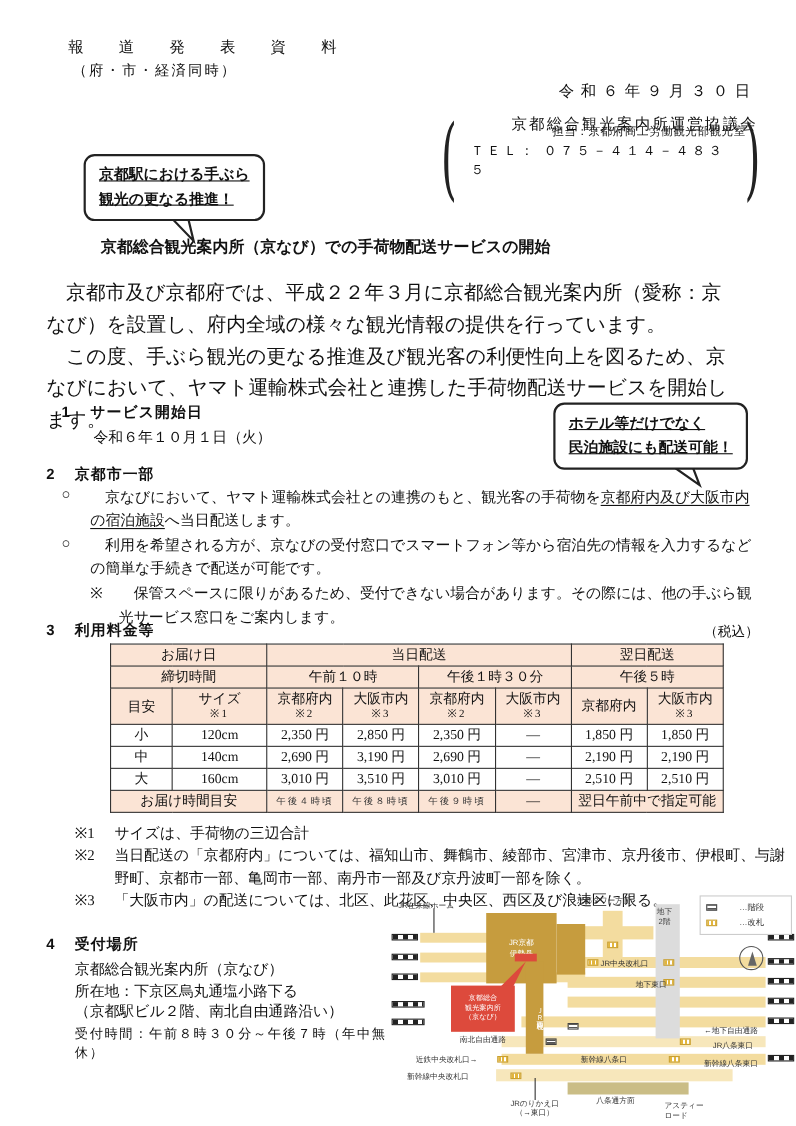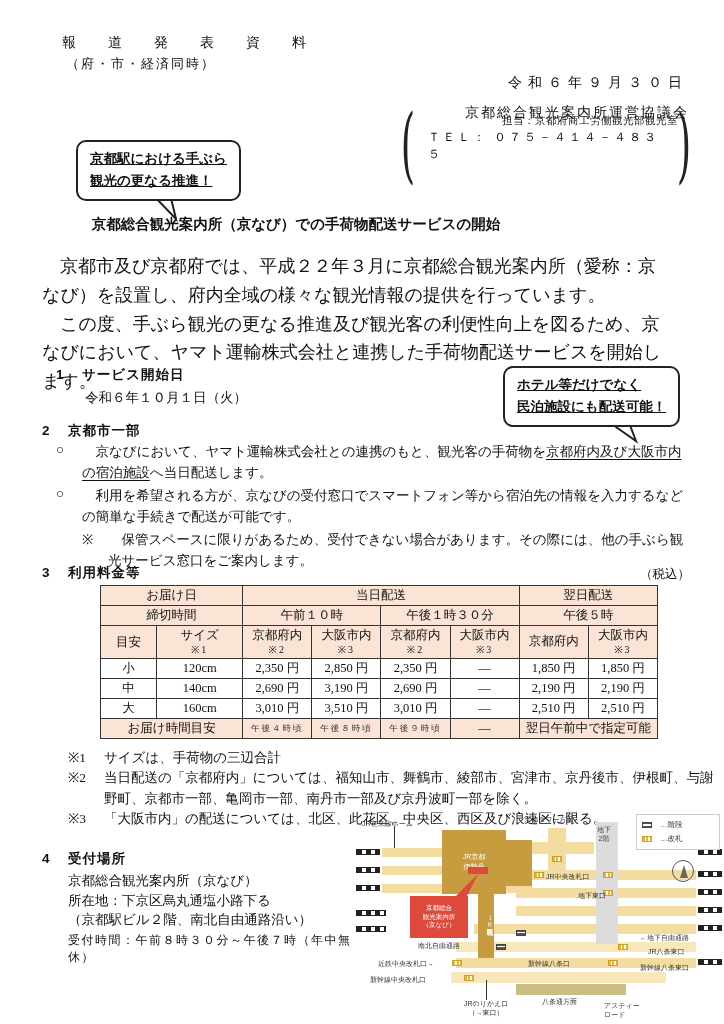--- a/index.html
+++ b/index.html
@@ -75,21 +75,21 @@
   .map .gray { position:absolute; background:#dcdcdc; }
   .map .track { position:absolute; height:6px; width:24px; border:1px solid #222;
                 background:repeating-linear-gradient(90deg,#222 0 5px,#fff 5px 9px); }
   .map .gate { position:absolute; height:6px; width:10px;
                background:repeating-linear-gradient(90deg,#e3b53a 0 2px,#fff 2px 3.5px); border:.5px solid #caa02f; }
   .map .stairs { position:absolute; height:6px; width:10px;
                background:repeating-linear-gradient(0deg,#555 0 1.5px,#fff 1.5px 3px); border:.5px solid #444; }
   .map .red { position:absolute; background:#dd4a3c; color:#fff; }
   .map .legend { position:absolute; right:2px; top:2px; width:84px; background:#fff;
                  border:1px solid #ccc; padding:3px 5px; }
-  .map .legend .lrow { display:flex; align-items:center; gap:8px; height:14px; }
+  .map .legend .lrow { display:flex; align-items:center; gap:20px; height:14px; }
   .map .legend .ltxt { font-size:7.5px; color:#333; }
   .map .legend .licon { position:static; flex:none; }
   .map .compass { position:absolute; right:28px; top:48px; width:22px; height:22px; border:1px solid #555;
                   border-radius:50%; }
   .map .compass .tower { position:absolute; left:7px; top:4px; width:0; height:0;
                   border-left:4px solid transparent; border-right:4px solid transparent; border-bottom:13px solid #666; }
   .map .vtext { writing-mode:vertical-rl; text-orientation:upright; font-size:6.5px; letter-spacing:0; }
   .map .leader { position:absolute; background:#333; }
 </style>
 </head>

